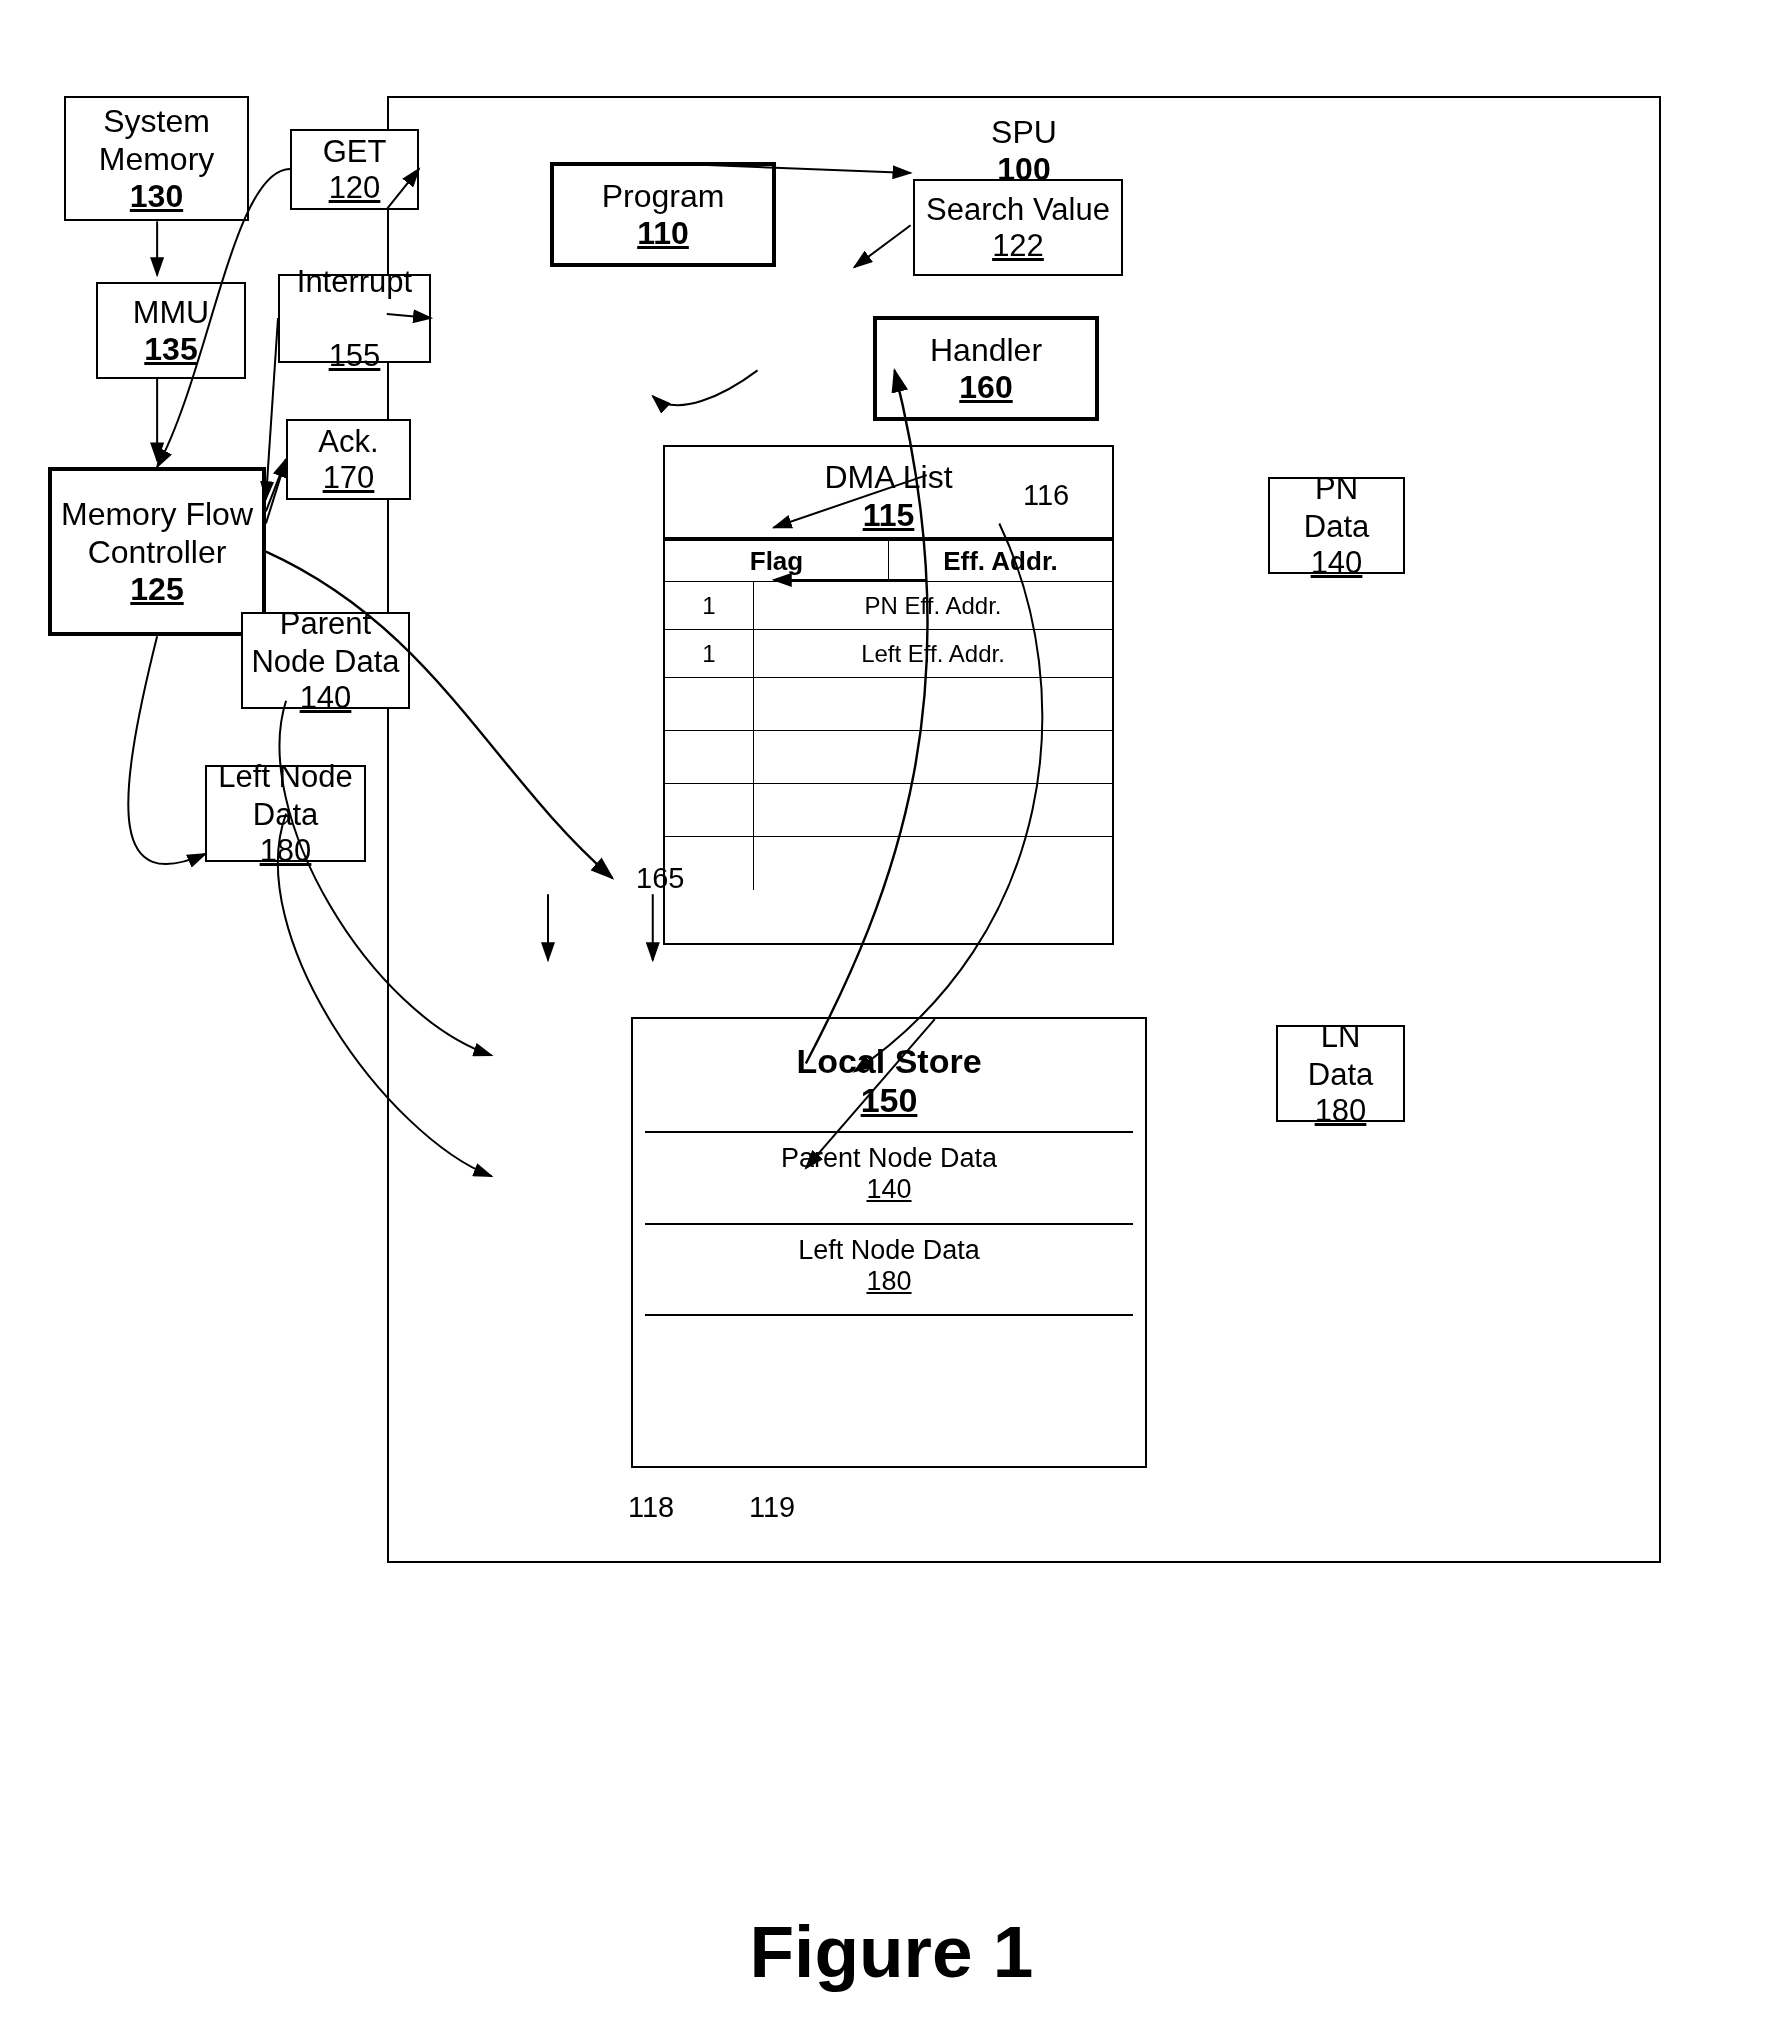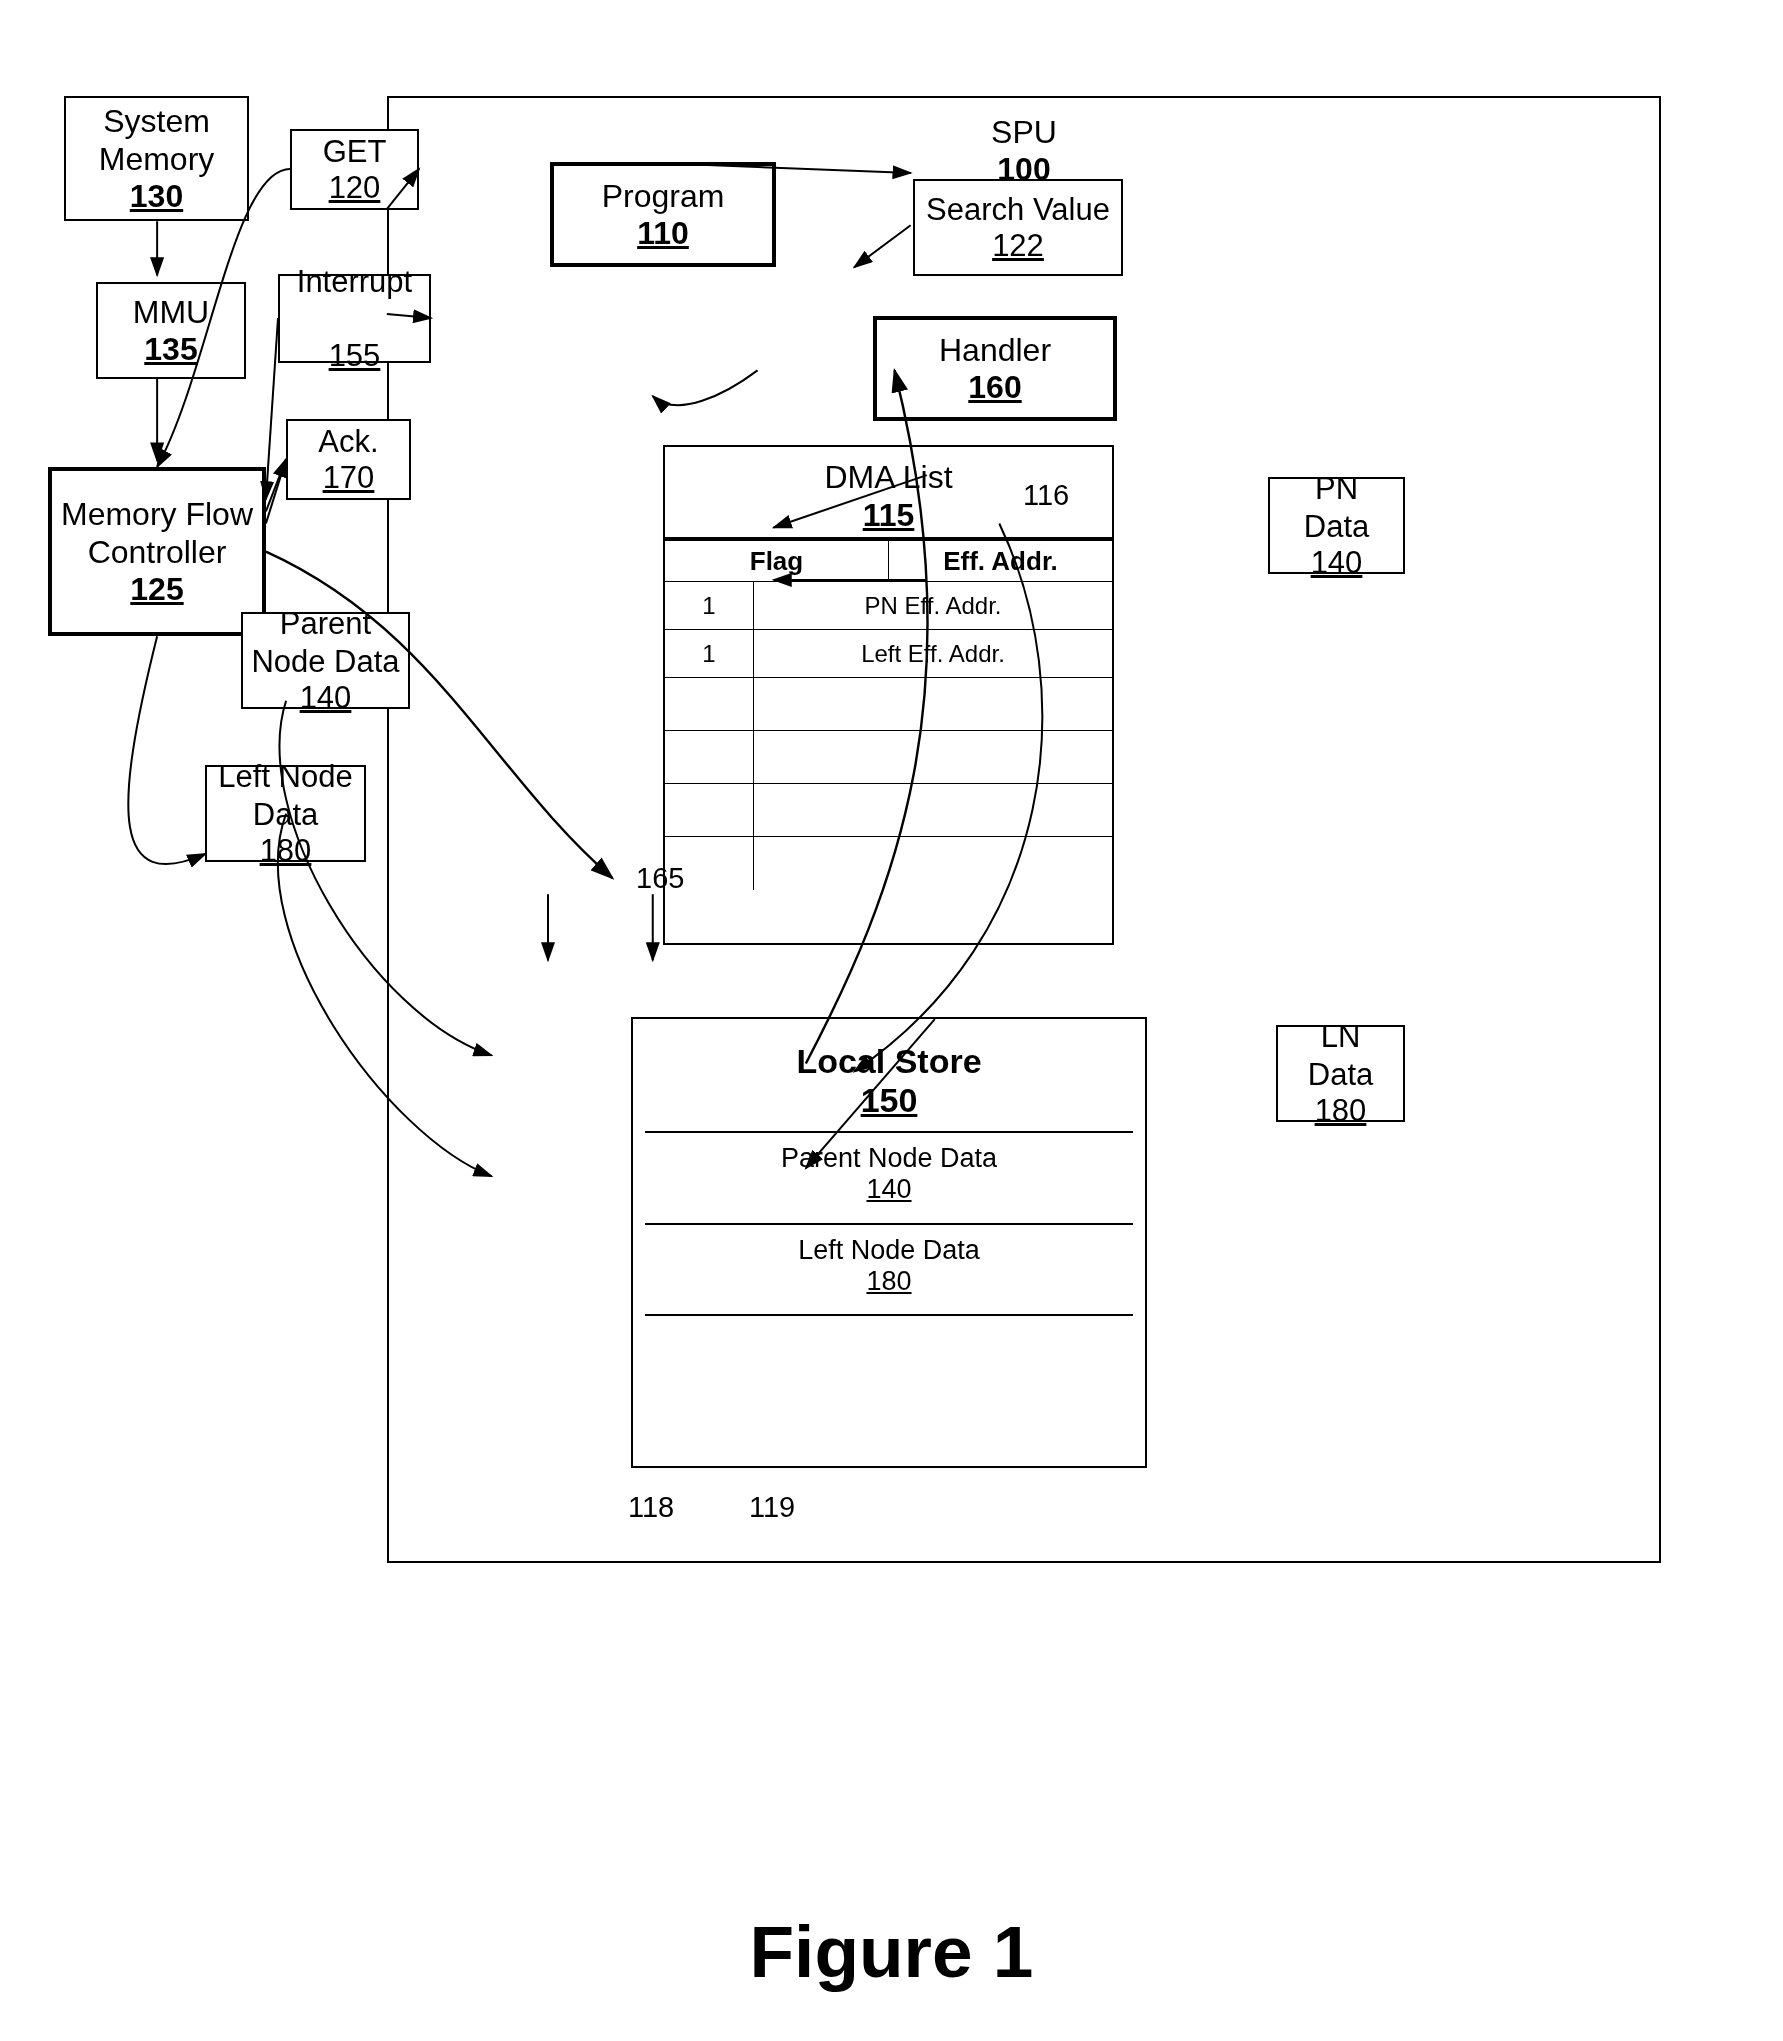--- a/index.html
+++ b/index.html
@@ -312,21 +312,21 @@
     <div class="comp-box thick program-box" style="position:absolute; top:64px; left:161px; width:226px; height:105px;">
       <span class="comp-label">Program</span>
       <span class="comp-number">110</span>
     </div>
 
     <div class="comp-box search-value" style="position:absolute; top:81px; left:524px; width:210px; height:97px;">
       <span class="comp-label-normal">Search Value</span>
       <span class="comp-number-normal">122</span>
     </div>
 
-    <div class="comp-box thick handler-box" style="position:absolute; top:218px; left:484px; width:244px; height:105px;">
+    <div class="comp-box thick handler-box" style="position:absolute; top:218px; left:484px; width:226px; height:105px;">
       <span class="comp-label">Handler</span>
       <span class="comp-number">160</span>
     </div>
 
     <div class="comp-box dma-list-box" style="position:absolute; top:347px; left:274px; width:451px; height:500px; flex-direction:column; justify-content:flex-start; padding:0;">
       <div style="text-align:center; padding:11.3px 0 3.2px 0;">
         <span class="comp-label">DMA List</span>
         <span class="comp-number">115</span>
       </div>
 

